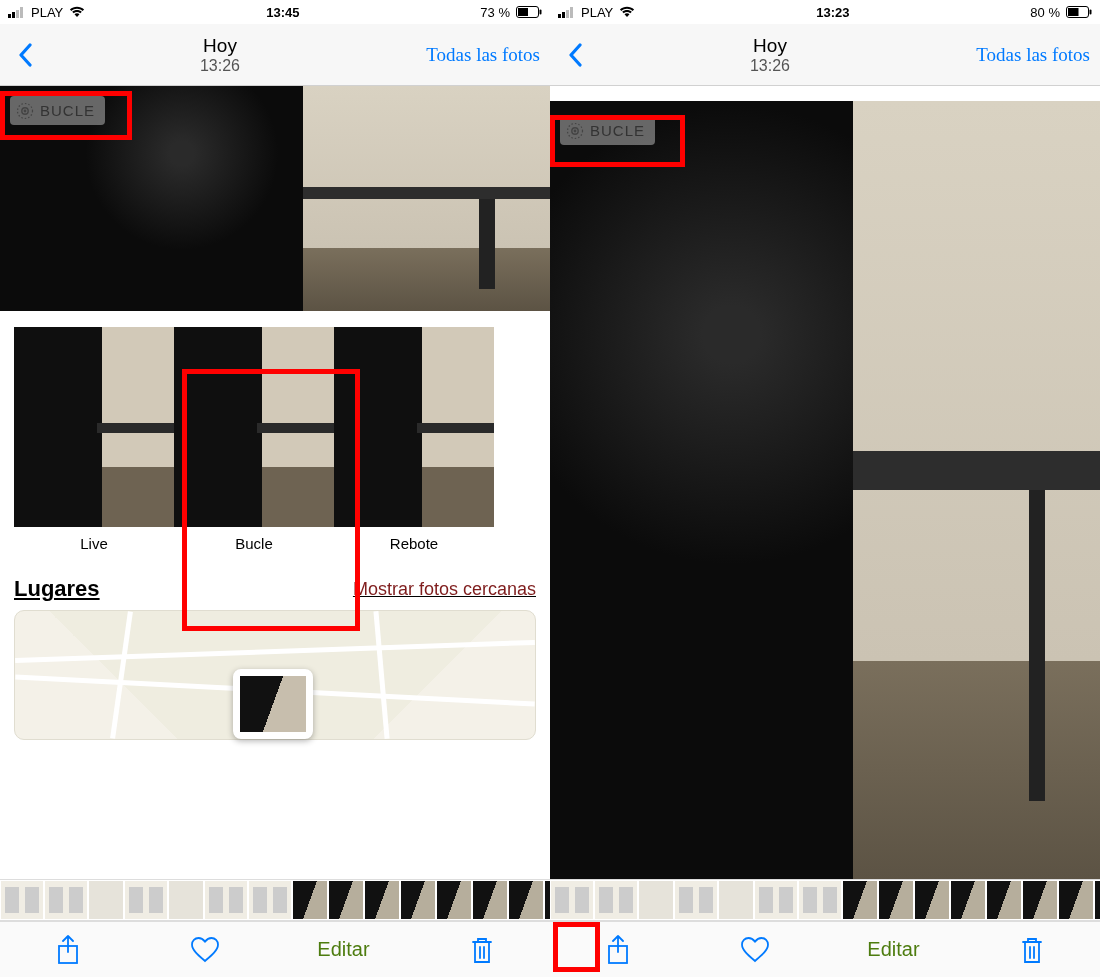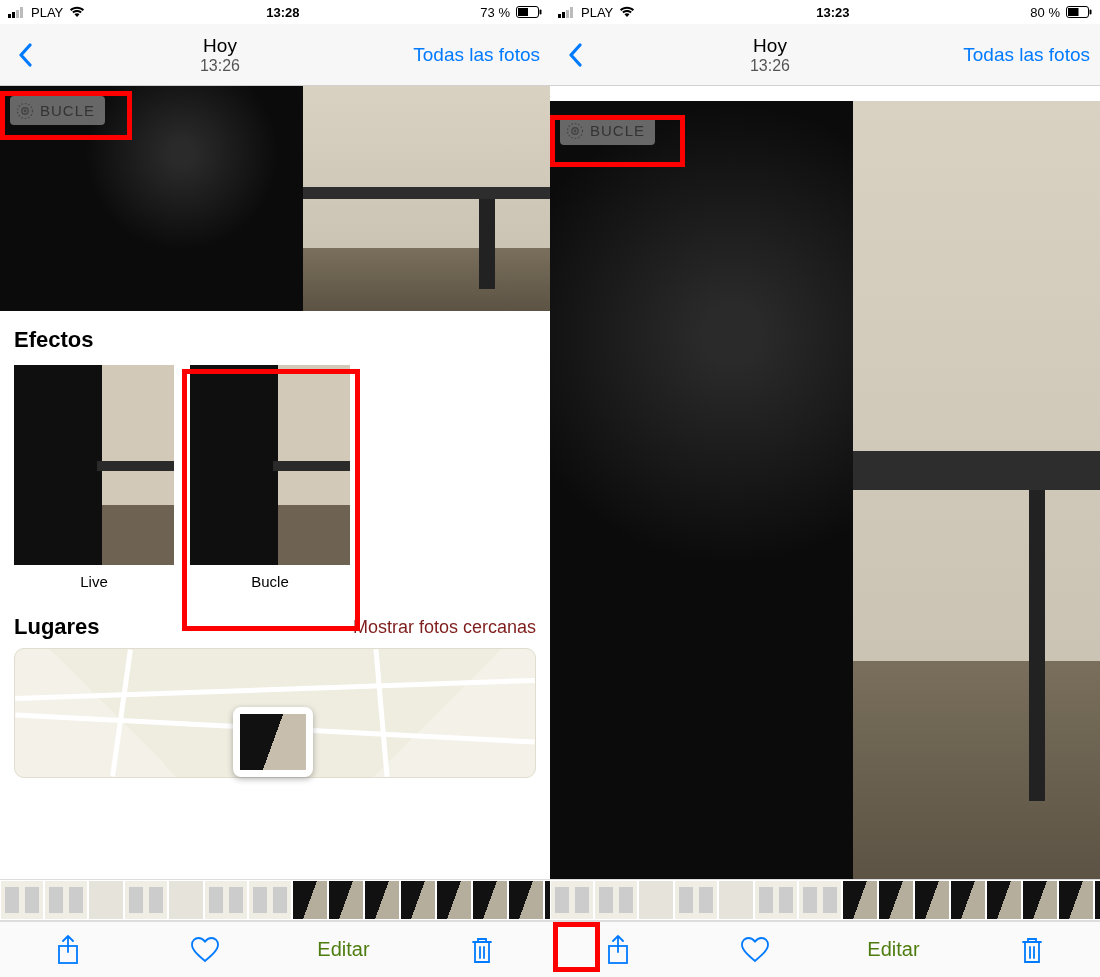--- a/index.html
+++ b/index.html
@@ -11,21 +11,21 @@
   .statusbar { display: flex; align-items: center; justify-content: space-between; height: 24px; padding: 0 8px; font-size: 13px; font-weight: 500; color: #000; }
   .sb-left, .sb-right { display: flex; align-items: center; gap: 6px; }
   .sb-center { font-weight: 600; }
 
   
   .navbar { display: flex; align-items: center; justify-content: space-between; height: 62px; padding: 0 10px; border-bottom: 1px solid #d1d1d1; background: #f7f7f7; }
   .nav-back { width: 30px; display: flex; align-items: center; justify-content: center; }
   .nav-center { text-align: center; flex: 1; }
   .nav-title { font-size: 19px; font-weight: 400; color: #000; }
   .nav-sub { font-size: 16px; color: #555; }
-  .nav-right { font-size: 19px; color: #007aff; text-align: right; min-width: 140px; }
+  .nav-right { font-size: 19px; color: #007aff; text-align: right; min-width: 140px; font-family: Liberation Serif, serif; }
 
   
   .photo-large { position: relative; background: linear-gradient(110deg, #0f0f0f 0%, #1a1a1a 40%, #c9c0b0 55%, #d6cfc0 100%); flex: none; }
   .pane-left .photo-large { height: 225px; background: linear-gradient(110deg, #000 0%, #111 35%, #222 40%, #8a8576 60%, #a39c8a 100%); }
   .pane-right .photo-large { flex: 1; }
 
   
   .chair {
     position: absolute; inset: 0;
   }
@@ -45,32 +45,32 @@
   
   .hl { position: absolute; border: 5px solid #ff0000; pointer-events: none; }
   .pane-left .hl-badge { top: 91px; left: 0; width: 132px; height: 49px; }
   .pane-right .hl-badge { top: 115px; left: 0; width: 135px; height: 52px; }
   .pane-left .hl-effect { top: 369px; left: 182px; width: 178px; height: 262px; }
   .pane-right .hl-share { bottom: 5px; left: 3px; width: 47px; height: 50px; }
 
   
   .section { padding: 16px 14px 10px 14px; }
   .section-h { font-size: 22px; font-weight: 700; margin-bottom: 12px; }
-  .effects-row { display: flex; gap: 16px; overflow: hidden; }
+  .effects-row { display: flex; overflow: hidden; }
   .effect { width: 160px; flex: none; }
   .effect-thumb { width: 160px; height: 200px; position: relative; background: #111; overflow:hidden; }
   .effect-thumb .mini-back { position:absolute; left:0; top:0; width:55%; height:100%; background:#0f0f0f; }
   .effect-thumb .mini-wall { position:absolute; right:0; top:0; width:50%; height:70%; background:#d2c9b8; }
   .effect-thumb .mini-floor { position:absolute; right:0; bottom:0; width:50%; height:30%; background:#6e6352; }
   .effect-thumb .mini-table { position:absolute; right:0; top:48%; width:48%; height:5%; background:#2a2a2a; }
   .effect.selected .effect-thumb { outline: 5px solid #007aff; outline-offset: -5px; }
   .effect-label { text-align: center; font-size: 15px; color: #000; margin-top: 8px; }
 
   
-  .lugares-head { display: flex; justify-content: space-between; align-items: center; padding: 14px 14px 8px 14px; }
+  .lugares-head { display: flex; justify-content: space-between; align-items: center; padding: 14px 14px 8px 14px; text-decoration: underline; }
   .lugares-head .h { font-size: 22px; font-weight: 700; }
   .lugares-head .link { font-size: 18px; color: #7f1d1d; }
   .map { margin: 0 14px; height: 130px; border-radius: 10px; background:
     linear-gradient(45deg, #f4f1e8 25%, transparent 25%),
     linear-gradient(-45deg, #f4f1e8 25%, transparent 25%),
     #efede0;
     position: relative; border:1px solid #e0ddd0;
   }
   .map .road { position:absolute; background:#fff; }
   .map .r1 { left:0; top:30%; width:100%; height:5px; transform:rotate(-2deg);}
@@ -113,21 +113,21 @@
               <rect x="12" y="0" width="3" height="11" fill="#bbb"></rect>
             </svg>
           </span>
         <span>PLAY</span>
         <span>
             <svg width="16" height="12" viewBox="0 0 16 12">
               <path d="M8 11 L5.5 8.2 C6.9 7 9.1 7 10.5 8.2 Z M3.2 5.8 C5.8 3.3 10.2 3.3 12.8 5.8 L11.3 7.3 C9.5 5.6 6.5 5.6 4.7 7.3 Z M0.9 3.5 C4.7 -0.3 11.3 -0.3 15.1 3.5 L13.6 5 C10.6 2 5.4 2 2.4 5 Z" fill="#000"></path>
             </svg>
           </span>
       </div>
-      <div class="sb-center">13:28</div>
+      <div class="sb-center">13:45</div>
       <div class="sb-right">
         <span>73 %</span>
         <span>
             <svg width="26" height="12">
               <rect x="0.5" y="0.5" width="22" height="11" rx="2.5" fill="none" stroke="#000"></rect>
               <rect x="2" y="2" width="10" height="8" fill="#000"></rect>
               <rect x="23.5" y="3.5" width="2" height="5" rx="1" fill="#000"></rect>
             </svg>
           </span>
       </div>
@@ -158,40 +158,48 @@
         <svg width="18" height="18">
             <circle cx="9" cy="9" r="3.2" fill="none" stroke="#444" stroke-width="1.4"></circle>
             <circle cx="9" cy="9" r="1.4" fill="#444"></circle>
             <circle cx="9" cy="9" r="7.5" fill="none" stroke="#444" stroke-width="1.2" stroke-dasharray="1.5 2"></circle>
           </svg>
         <span>BUCLE</span>
       </div>
     </div>
 
     <div class="section">
-      <div class="section-h">Efectos</div>
       <div class="effects-row">
         <div class="effect">
           <div class="effect-thumb">
               <div class="mini-wall"></div>
               <div class="mini-floor"></div>
               <div class="mini-back"></div>
               <div class="mini-table"></div>
             </div>
           <div class="effect-label">Live</div>
         </div>
         <div class="effect selected">
           <div class="effect-thumb">
               <div class="mini-wall"></div>
               <div class="mini-floor"></div>
               <div class="mini-back"></div>
               <div class="mini-table"></div>
             </div>
           <div class="effect-label">Bucle</div>
         </div>
+        <div class="effect">
+          <div class="effect-thumb">
+              <div class="mini-wall"></div>
+              <div class="mini-floor"></div>
+              <div class="mini-back"></div>
+              <div class="mini-table"></div>
+            </div>
+          <div class="effect-label">Rebote</div>
+        </div>
       </div>
     </div>
 
     <div class="lugares-head">
       <div class="h">Lugares</div>
       <div class="link">Mostrar fotos cercanas</div>
     </div>
     <div class="map">
       <div class="road r1"></div>
         <div class="road r2"></div>

